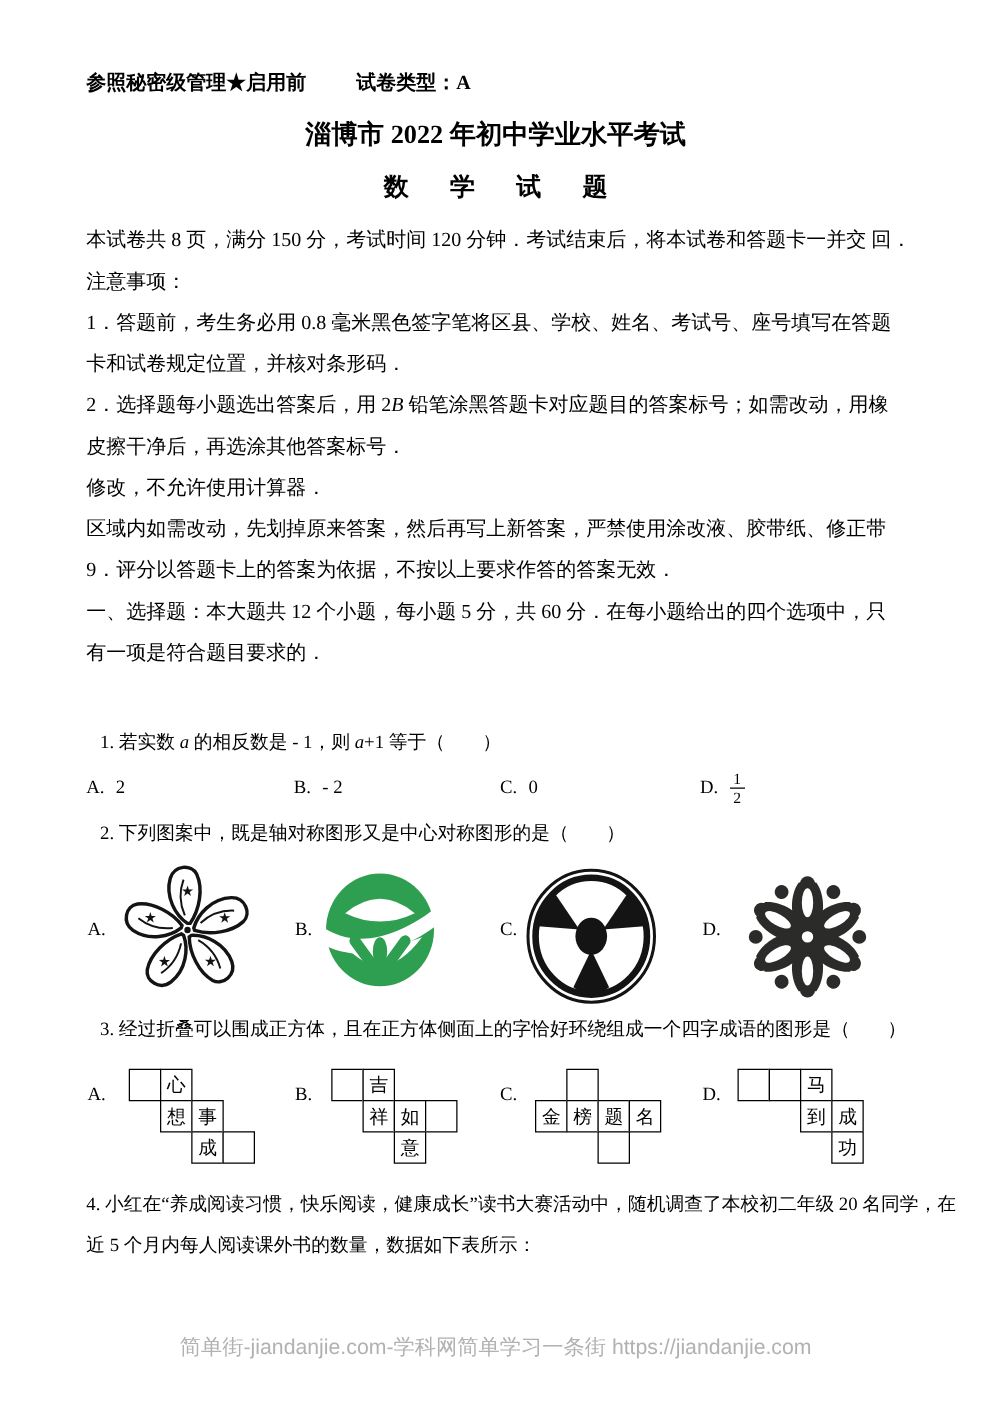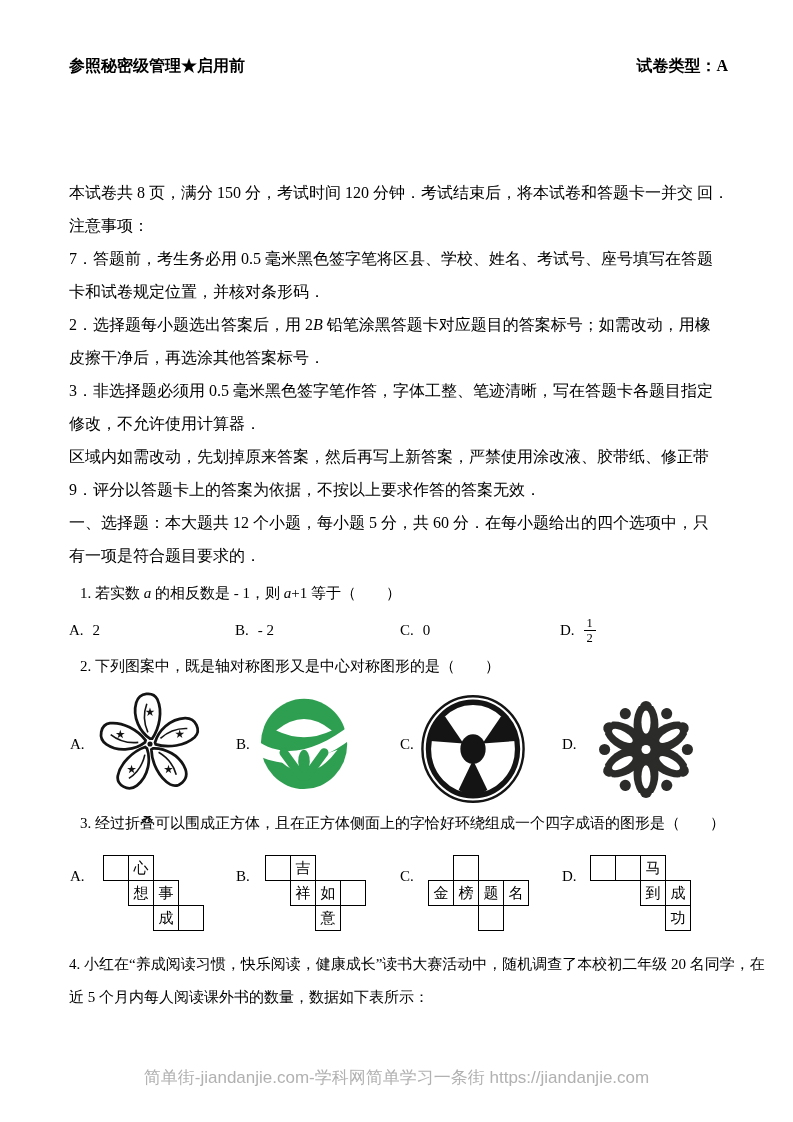--- a/index.html
+++ b/index.html
@@ -1,19 +1,19 @@
 <!DOCTYPE html>
 <html><head>
 <meta charset="utf-8">
 <style>
   html,body{margin:0;padding:0;background:#fff;}
   .page{position:relative;width:793px;height:1122px;background:#ffffff;overflow:hidden;
         font-family:"Liberation Serif","DejaVu Serif",serif;color:#000;}
   .hdr{position:absolute;top:56px;left:69px;width:659px;display:flex;
-       justify-content:space-between;font-weight:700;font-size:16px;}
+       font-weight:700;font-size:16px;gap:40px;}
   .title{position:absolute;top:93px;left:0;width:100%;text-align:center;
          font-weight:700;font-size:21px;}
   .subtitle{position:absolute;top:136px;left:0;width:100%;text-align:center;
             font-weight:700;font-size:20px;letter-spacing:14px;text-indent:14px;}
   .boldblock{position:absolute;top:176px;left:69px;width:662px;
              font-weight:400;font-size:16px;}
   .bl{height:33px;line-height:33px;white-space:nowrap;}
   .var{font-style:italic;font-weight:inherit;}
   .q{position:absolute;left:80px;font-size:15px;white-space:nowrap;}
   #q1{top:584px;}
@@ -41,29 +41,30 @@
 </head>
 <body>
 
 <div class="page">
 
   <div class="hdr">
     <span>参照秘密级管理★启用前</span>
     <span>试卷类型：A</span>
   </div>
 
+  <div class="title">淄博市 2022 年初中学业水平考试</div>
+  <div class="subtitle">数 学 试 题</div>
 
   <div class="boldblock">
     <div class="bl">本试卷共 8 页，满分 150 分，考试时间 120 分钟．考试结束后，将本试卷和答题卡一并交 回．</div>
     <div class="bl">注意事项：</div>
-    <div class="bl">7．答题前，考生务必用 0.5 毫米黑色签字笔将区县、学校、姓名、考试号、座号填写在答题</div>
+    <div class="bl">1．答题前，考生务必用 0.8 毫米黑色签字笔将区县、学校、姓名、考试号、座号填写在答题</div>
     <div class="bl">卡和试卷规定位置，并核对条形码．</div>
     <div class="bl"><span>2．选择题每小题选出答案后，用 2</span><span class="var">B</span><span> 铅笔涂黑答题卡对应题目的答案标号；如需改动，用橡</span></div>
     <div class="bl">皮擦干净后，再选涂其他答案标号．</div>
-    <div class="bl">3．非选择题必须用 0.5 毫米黑色签字笔作答，字体工整、笔迹清晰，写在答题卡各题目指定</div>
     <div class="bl">修改，不允许使用计算器．</div>
     <div class="bl">区域内如需改动，先划掉原来答案，然后再写上新答案，严禁使用涂改液、胶带纸、修正带</div>
     <div class="bl">9．评分以答题卡上的答案为依据，不按以上要求作答的答案无效．</div>
     <div class="bl">一、选择题：本大题共 12 个小题，每小题 5 分，共 60 分．在每小题给出的四个选项中，只</div>
     <div class="bl">有一项是符合题目要求的．</div>
   </div>
 
   <div class="q" id="q1"><span>1. 若实数 </span><span class="var">a</span><span> 的相反数是 - 1，则 </span><span class="var">a</span><span>+1 等于（　　）</span></div>
 
   <div class="optrow">

